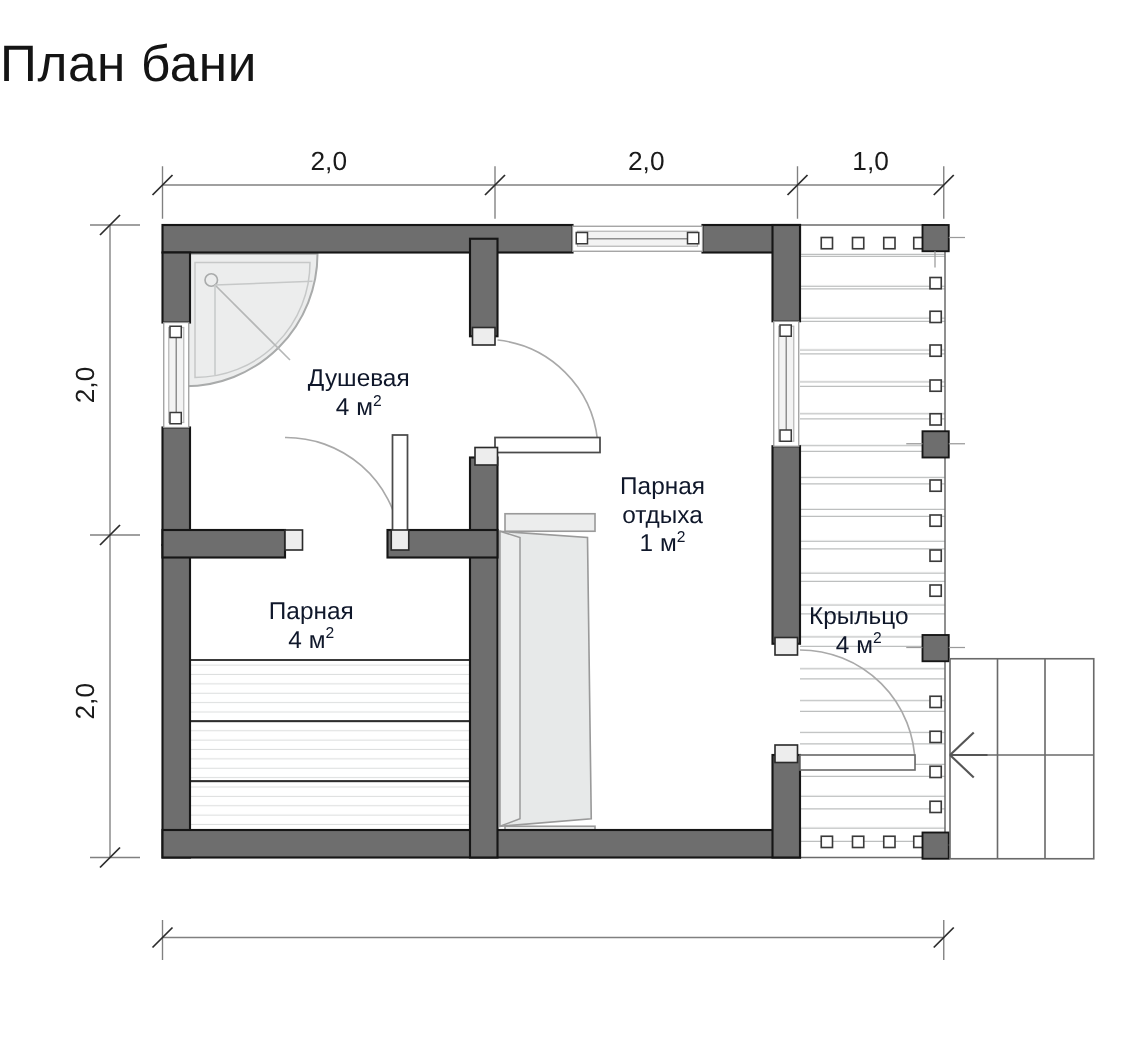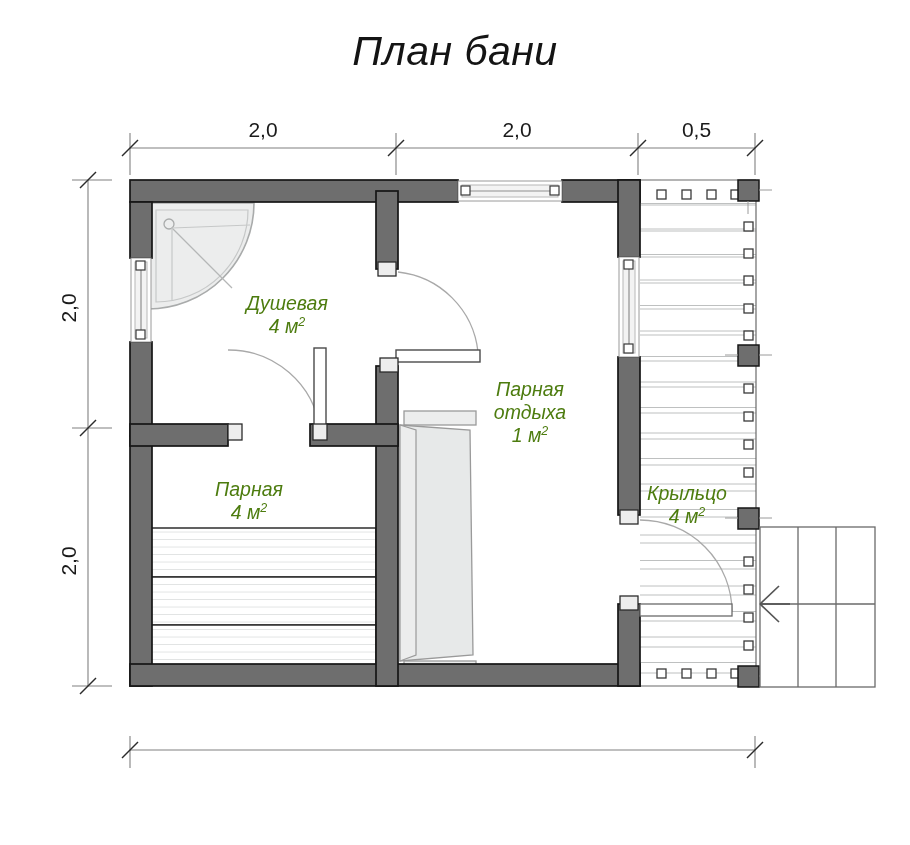--- a/index.html
+++ b/index.html
@@ -3,32 +3,32 @@
 <meta charset="utf-8">
 <style>
   html,body{margin:0;padding:0;}
   body{
     width:910px;height:845px;background:#ffffff;
     font-family:"Liberation Sans", sans-serif;
     color:#1a1a1a;overflow:hidden;position:relative;
   }
   #stage{position:absolute;left:0;top:0;width:910px;height:845px;}
   .title{
-    position:absolute;left:0;top:28px;width:910px;text-align:center;
-    font-size:41px;font-weight:400;letter-spacing:.5px;color:#141414;font-style:italic;
+    position:absolute;left:0;top:28px;width:910px;
+    font-size:41px;font-weight:400;letter-spacing:.5px;color:#141414;
   }
   svg{position:absolute;left:0;top:0;}
   .dimtxt{
     position:absolute;font-size:21px;color:#1a1a1a;white-space:nowrap;
     text-align:center;
   }
   .vdim{transform-origin:center center;transform:rotate(-90deg);}
   .roomlabel{
     position:absolute;text-align:center;font-size:19.5px;line-height:1.18;
-    color:#4d7c0f;white-space:nowrap;font-style:italic;
+    color:#0f172a;white-space:nowrap;
   }
   .roomlabel .area{display:block;font-size:19.5px;}
   .roomlabel sup{font-size:12.5px;vertical-align:super;line-height:0;}
 </style>
 </head>
 <body>
 
 <div id="stage">
 
   <div class="title">План бани</div>
@@ -272,21 +272,21 @@
       <path d="M 640,520 A 92,92 0 0 1 732,612" fill="none" stroke="#a9a9a9" stroke-width="1.3"></path>
       <rect x="640" y="604" width="92" height="12" fill="#ffffff" stroke="#6a6a6a" stroke-width="1.3"></rect>
       <rect x="620" y="510" width="18" height="14" fill="#ededed" stroke="#2b2b2b" stroke-width="1.3"></rect>
       <rect x="620" y="596" width="18" height="14" fill="#ededed" stroke="#2b2b2b" stroke-width="1.3"></rect>
     </g>
 
   </svg>
 
   <div class="dimtxt" style="left:130px;top:118px;width:266px;">2,0</div>
   <div class="dimtxt" style="left:396px;top:118px;width:242px;">2,0</div>
-  <div class="dimtxt" style="left:638px;top:118px;width:117px;">0,5</div>
+  <div class="dimtxt" style="left:638px;top:118px;width:117px;">1,0</div>
 
   <div class="dimtxt vdim" style="left:-55px;top:296px;width:248px;">2,0</div>
   <div class="dimtxt vdim" style="left:-60px;top:549px;width:258px;">2,0</div>
 
 
   <div class="roomlabel" style="left:222px;top:292px;width:130px;">
     <span>Душевая</span>
     <span class="area"><span>4 м</span><sup>2</sup></span>
   </div>
 

